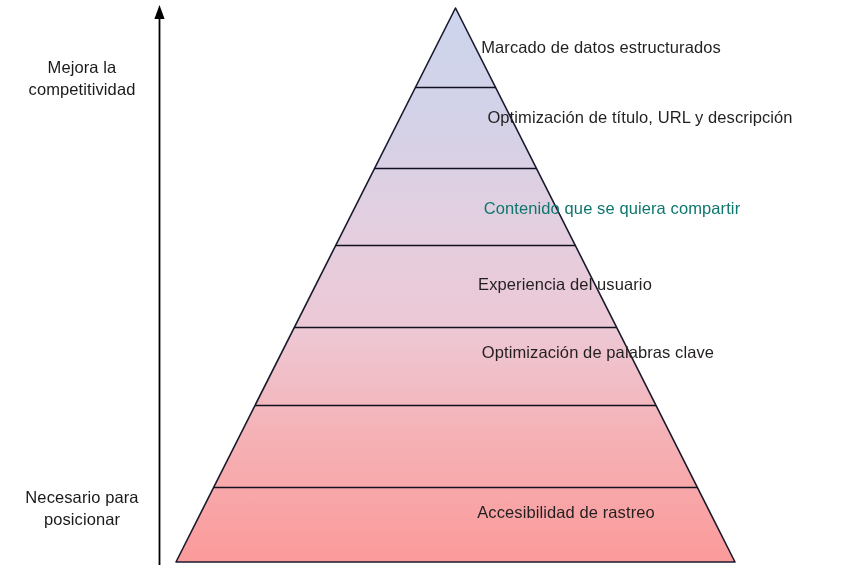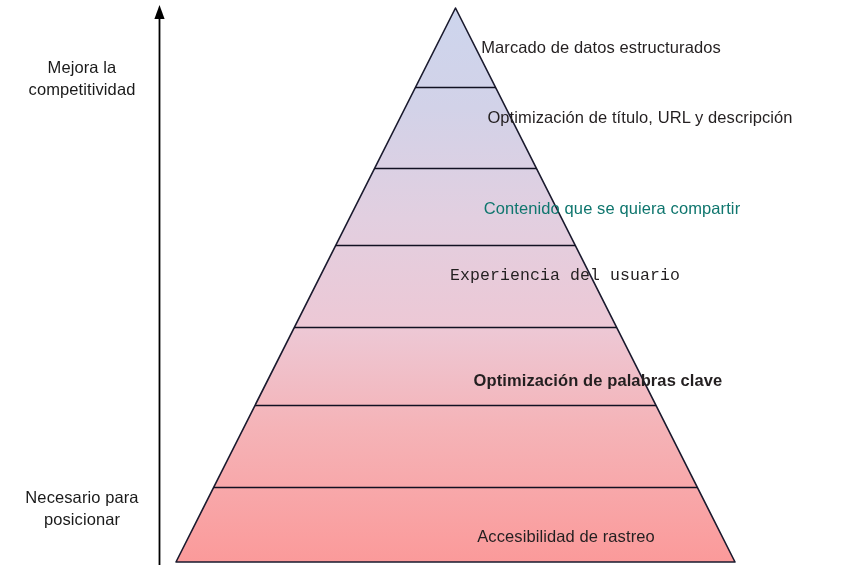--- a/index.html
+++ b/index.html
@@ -113,20 +113,20 @@
 
   <div class="axis-label" id="axis-label-bottom">Necesario para
 posicionar</div>
 
   <div class="tier-label" style="left:601px; top:47px;">Marcado de datos estructurados</div>
 
   <div class="tier-label" style="left:640px; top:117px;">Optimización de título, URL y descripción</div>
 
   <div class="tier-label muted" style="left:612px; top:208px;">Contenido que se quiera compartir</div>
 
-  <div class="tier-label" style="left:565px; top:276px;font-family:Liberation Mono, monospace;">Experiencia del usuario</div>
+  <div class="tier-label" style="left:565px; top:284px;">Experiencia del usuario</div>
 
-  <div class="tier-label" style="left:598px; top:380px;font-weight:bold;">Optimización de palabras clave</div>
+  <div class="tier-label" style="left:598px; top:352px;">Optimización de palabras clave</div>
 
 
-  <div class="tier-label" style="left:566px; top:536px;">Accesibilidad de rastreo</div>
+  <div class="tier-label" style="left:566px; top:512px;">Accesibilidad de rastreo</div>
 
 </div>
 
 </body></html>

